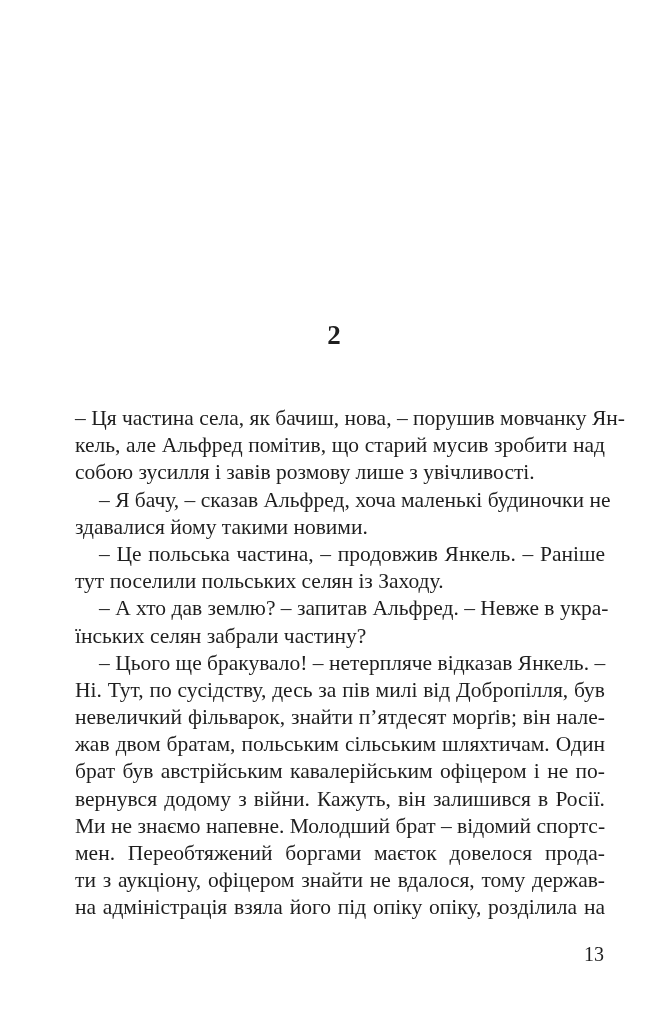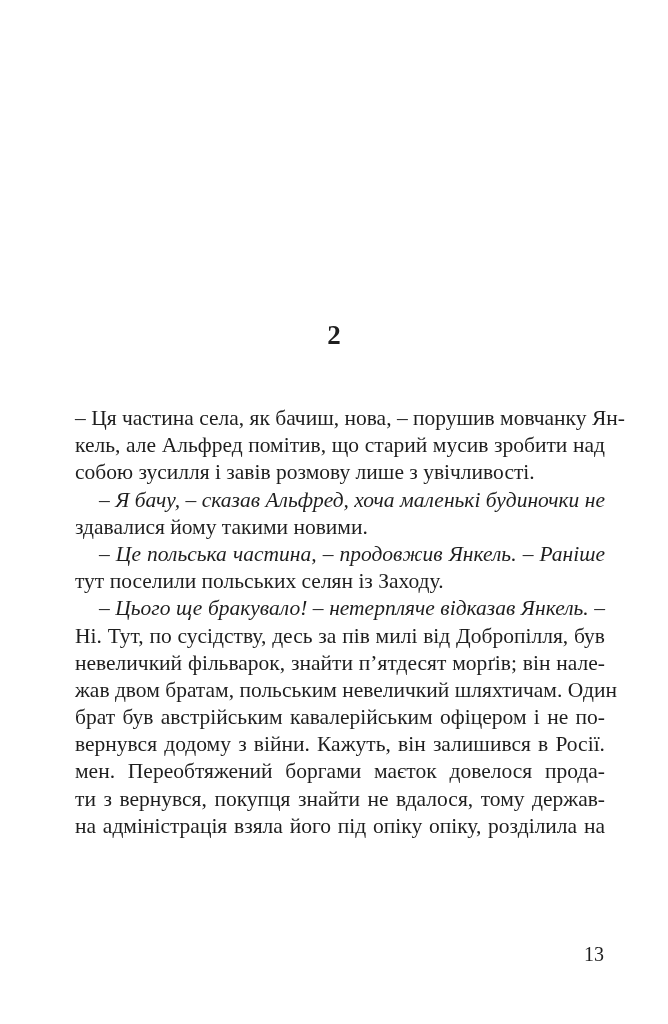--- a/index.html
+++ b/index.html
@@ -40,21 +40,20 @@
       text-align: justify;
       text-align-last: justify;
       height: 27.2px;
       overflow: visible;
     }
     .line.last {
       text-align-last: left;
     }
     .line.indent {
       padding-left: 24px;
-      font-style: italic;
     }
     .page-number {
       position: absolute;
       top: 942px;
       left: 560px;
       width: 44px;
       text-align: right;
       font-size: 20px;
       line-height: 24px;
     }
@@ -76,28 +75,33 @@
     <div>
       <span class="line indent">– Я бачу, – сказав Альфред, хоча маленькі будиночки не</span>
       <span class="line last">здавалися йому такими новими.</span>
     </div>
 
     <div>
       <span class="line indent">– Це польська частина, – продовжив Янкель. – Раніше</span>
       <span class="line last">тут поселили польських селян із Заходу.</span>
     </div>
 
+    <div>
+      <span class="line indent">– А хто дав землю? – запитав Альфред. – Невже в укра-</span>
+      <span class="line last">їнських селян забрали частину?</span>
+    </div>
 
     <div>
       <span class="line indent">– Цього ще бракувало! – нетерпляче відказав Янкель. –</span>
       <span class="line">Ні. Тут, по сусідству, десь за пів милі від Добропілля, був</span>
       <span class="line">невеличкий фільварок, знайти п’ятдесят морґів; він нале-</span>
-      <span class="line">жав двом братам, польським невеличкий шляхтичам. Один</span>
+      <span class="line">жав двом братам, польським сільським шляхтичам. Один</span>
       <span class="line">брат був австрійським кавалерійським офіцером і не по-</span>
       <span class="line">вернувся додому з війни. Кажуть, він залишився в Росії.</span>
+      <span class="line">Ми не знаємо напевне. Молодший брат – відомий спортс-</span>
       <span class="line">мен. Переобтяжений боргами маєток довелося прода-</span>
-      <span class="line">ти з вернувся, покупця знайти не вдалося, тому держав-</span>
+      <span class="line">ти з аукціону, офіцером знайти не вдалося, тому держав-</span>
       <span class="line">на адміністрація взяла його під опіку опіку, розділила на</span>
     </div>
   </div>
 
   <div class="page-number">13</div>
 </div>
 
 </body></html>

